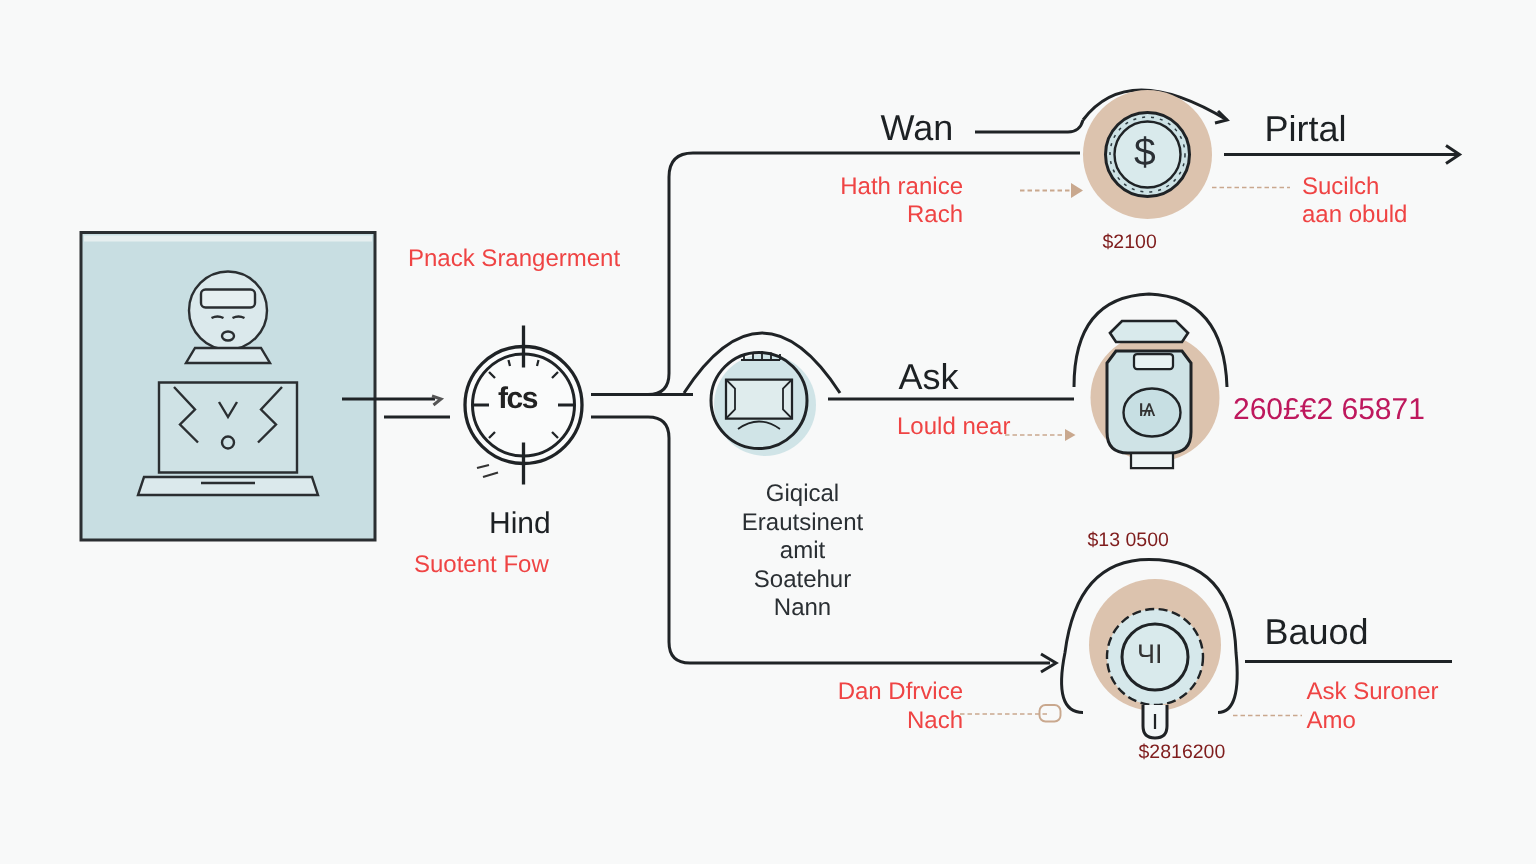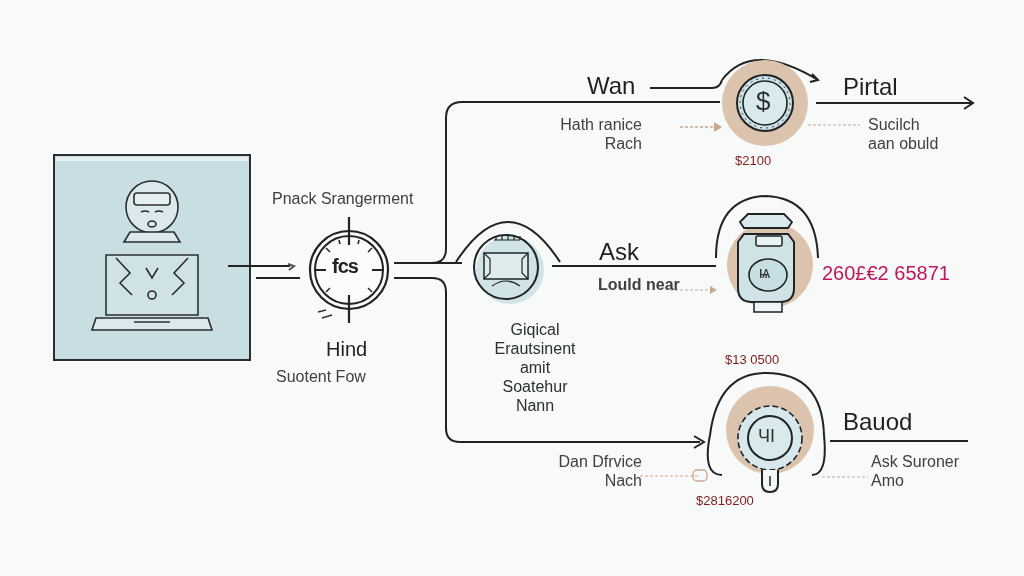--- a/index.html
+++ b/index.html
@@ -1,21 +1,21 @@
 <!DOCTYPE html>
 <html><head>
 <meta charset="utf-8">
 <style>
   html, body { margin:0; padding:0; }
   body { width:1024px; height:576px; background:#f8f9f9; position:relative; overflow:hidden;
          font-family:"Liberation Sans", sans-serif; color:#1e2326; }
   svg.canvas { position:absolute; left:0; top:0; }
   .lbl { position:absolute; white-space:nowrap; line-height:1.15; }
   .title { font-size:24px; color:#1d2124; }
-  .sm { font-size:16px; color:#404040; }
+  .sm { font-size:16px; color:#ef4444; }
   .amt { font-size:13px; color:#7f1d1d; }
   .center { text-align:center;padding-left:29px; }
   .right { text-align:right; }
 </style>
 </head>
 <body>
 
 <svg class="canvas" width="1024" height="576" viewBox="0 0 1024 576">
 
   <g>
@@ -118,21 +118,21 @@
     <circle cx="770" cy="438" r="32" fill="#d6e8eb" stroke="#1f2326" stroke-width="1.6" stroke-dasharray="6 3"></circle>
     <circle cx="770" cy="438" r="22" fill="#d9eaec" stroke-width="2"></circle>
     <path d="M762 470 v14 q0 8 8 8 q8 0 8 -8 v-14" fill="#f2f7f8" stroke-width="2"></path>
     <line x1="770" y1="476" x2="770" y2="486" stroke-width="1.5"></line>
   </g>
   <line x1="640" y1="476" x2="700" y2="476" stroke="#c9a88e" stroke-width="1" stroke-dasharray="3 2"></line>
   <rect x="693" y="470" width="14" height="11" rx="4" fill="none" stroke="#c9a88e" stroke-width="1.3"></rect>
   <line x1="822" y1="477" x2="868" y2="477" stroke="#c9a88e" stroke-width="1" stroke-dasharray="3 2"></line>
 </svg>
 
-<div class="lbl sm" style="left:272px;top:164px;margin-top:26px;">Pnack Srangerment</div>
+<div class="lbl sm" style="left:272px;top:164px;">Pnack Srangerment</div>
 <div class="lbl" style="left:332px;top:255px;font-size:20px;font-weight:bold;color:#222;letter-spacing:-1px;">fcs</div>
 <div class="lbl" style="left:326px;top:338px;font-size:20px;color:#1d2124;">Hind</div>
 <div class="lbl sm" style="left:276px;top:368px;">Suotent Fow</div>
 
 <div class="lbl center" style="left:448px;top:320px;width:116px;font-size:16px;line-height:19px;color:#2a2f33;">
   <div>Giqical</div>
   <div>Erautsinent</div>
   <div>amit</div>
   <div>Soatehur</div>
   <div>Nann</div>
@@ -141,24 +141,24 @@
 <div class="lbl title" style="left:587px;top:72px;">Wan</div>
 <div class="lbl sm right" style="left:530px;top:116px;width:112px;">Hath ranice</div>
 <div class="lbl sm right" style="left:530px;top:135px;width:112px;">Rach</div>
 <div class="lbl" style="left:756px;top:87px;font-size:26px;color:#2b3035;">$</div>
 <div class="lbl amt" style="left:735px;top:154px;">$2100</div>
 <div class="lbl title" style="left:843px;top:73px;">Pirtal</div>
 <div class="lbl sm" style="left:868px;top:116px;text-align:right;">Sucilch</div>
 <div class="lbl sm" style="left:868px;top:135px;">aan obuld</div>
 
 <div class="lbl title" style="left:599px;top:238px;">Ask</div>
-<div class="lbl sm" style="left:598px;top:276px;font-weight:bold;">Lould near</div>
+<div class="lbl sm" style="left:598px;top:276px;">Lould near</div>
 <div class="lbl" style="left:759px;top:264px;font-size:16px;color:#333;">ѩ</div>
 <div class="lbl amt" style="left:725px;top:325px;margin-top:28px;">$13 0500</div>
 <div class="lbl" style="left:822px;top:262px;font-size:20px;color:#be185d;">260£€2 65871</div>
 
 <div class="lbl sm right" style="left:530px;top:453px;width:112px;">Dan Dfrvice</div>
 <div class="lbl sm right" style="left:530px;top:472px;width:112px;">Nach</div>
 <div class="lbl" style="left:758px;top:426px;font-size:18px;color:#333;">ЧІ</div>
-<div class="lbl amt" style="left:696px;top:494px;">$2816200</div>
+<div class="lbl amt" style="left:759px;top:494px;">$2816200</div>
 <div class="lbl title" style="left:843px;top:408px;">Bauod</div>
 <div class="lbl sm" style="left:871px;top:453px;">Ask Suroner</div>
 <div class="lbl sm" style="left:871px;top:472px;">Amo</div>
 
 </body></html>

